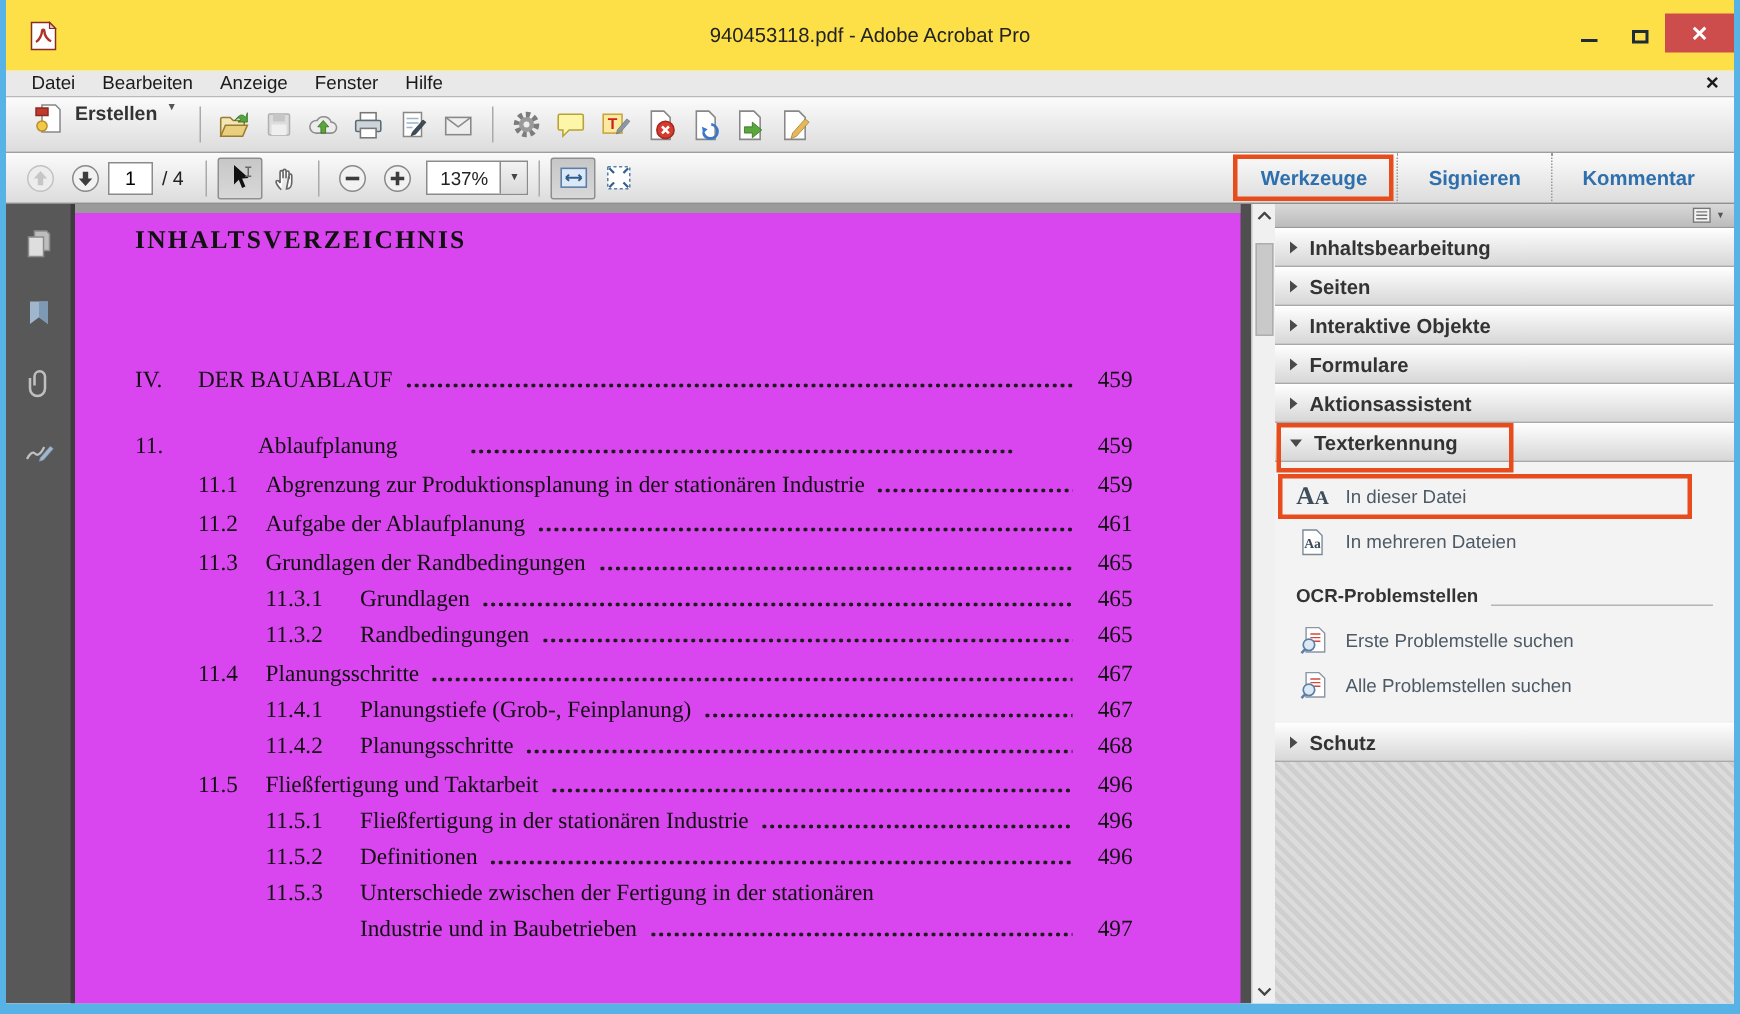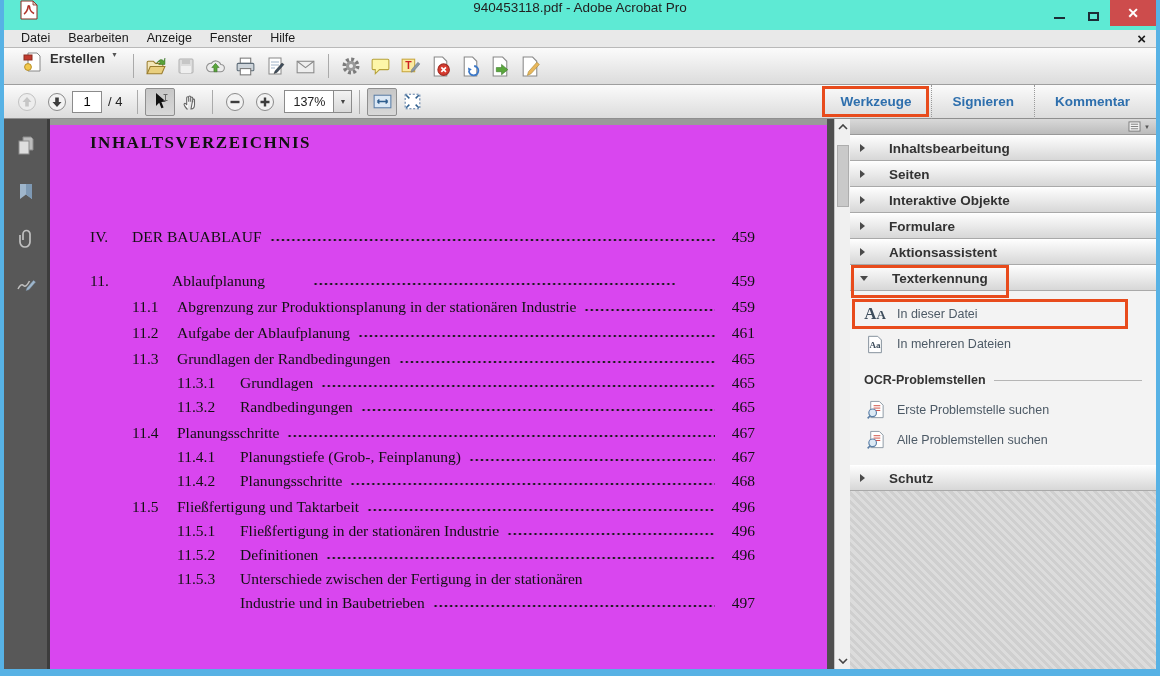--- a/index.html
+++ b/index.html
@@ -1,21 +1,21 @@
 <!DOCTYPE html>
 <html><head>
 <meta charset="utf-8">
 <style>
   * { box-sizing: border-box; margin: 0; padding: 0; }
   html,body { width:1160px; height:676px; }
   body { font-family: "Liberation Sans", sans-serif; font-size:13px; color:#222; background:#fff; }
   .window { width:1160px; height:676px; border-left:4px solid #57b2e5; border-right:4px solid #57b2e5; border-bottom:7px solid #57b2e5; display:flex; flex-direction:column; overflow:hidden; }
 
   
-  .titlebar { height:30px; background:#5eead4; position:relative; display:flex; align-items:flex-start; flex:0 0 auto; }
+  .titlebar { height:47px; background:#fde047; position:relative; display:flex; align-items:center; flex:0 0 auto; }
   .app-icon { margin-left:16px; width:18px; height:20px; }
   .win-title { position:absolute; left:0; right:0; text-align:center; color:#222; font-size:13.5px; pointer-events:none; }
   .win-controls { margin-left:auto; display:flex; align-items:flex-start; height:30px; }
   .win-btn { width:34px; height:30px; display:flex; align-items:center; justify-content:center; }
   .glyph-min { width:11px; height:2px; background:#1d2c36; margin-top:6px; }
   .glyph-max { width:11px; height:9px; border:2px solid #1d2c36; margin-top:2px; }
   .win-close { width:46px; height:26px; background:#cd4c4c; display:flex; align-items:center; justify-content:center; color:#fff; font-size:14px; font-weight:bold; }
 
   
   .menubar { height:18px; background:#e9e9e9; border-bottom:1px solid #b9b9b9; display:flex; align-items:center; padding-left:8px; flex:0 0 auto; }
@@ -65,29 +65,29 @@
   
   .scrollbar { width:16px; background:#f0f0f0; border-left:1px solid #c4c4c4; display:flex; flex-direction:column; align-items:center; flex:0 0 auto; }
   .sb-arrow { height:16px; width:16px; display:flex; align-items:center; justify-content:center; }
   .sb-thumb { width:12px; height:62px; background:#c9c9c9; border:1px solid #adadad; margin-top:10px; }
   .sb-bottom { margin-top:auto; }
 
   
   .tools-panel { width:306px; flex:0 0 auto; display:flex; flex-direction:column; background:#f3f3f3; }
   .panel-strip { height:16px; background:linear-gradient(#d9d9d9,#bcbcbc); border-bottom:1px solid #999; display:flex; justify-content:flex-end; align-items:center; padding-right:6px; gap:3px; }
   .panel-strip .dd-arrow { font-size:6px; }
-  .section-header { position:relative; height:26px; background:linear-gradient(#fdfdfd,#d7d7d7); border-bottom:1px solid #a9a9a9; border-top:1px solid #fff; display:flex; align-items:center; padding-left:10px; gap:24px; font-weight:bold; color:#333; font-size:13.5px; }
+  .section-header { position:relative; height:26px; background:linear-gradient(#fdfdfd,#d7d7d7); border-bottom:1px solid #a9a9a9; border-top:1px solid #fff; display:flex; align-items:center; padding-left:10px; gap:8px; font-weight:bold; color:#333; font-size:13.5px; }
   .section-header.ringed::after { content:""; position:absolute; left:1px; top:-1px; width:152px; height:27px; border:3px solid #e84b1c; }
   .tri { width:0; height:0; border-left:5px solid #4a4a4a; border-top:4px solid transparent; border-bottom:4px solid transparent; }
   .tri.down { border-left:4px solid transparent; border-right:4px solid transparent; border-top:5px solid #4a4a4a; border-bottom:none; }
   .section-content { background:#f3f3f3; padding:8px 0 10px 0; }
   .panel-item { position:relative; height:30px; display:flex; align-items:center; padding-left:14px; gap:11px; color:#4d5a66; font-size:12.5px; }
   .panel-item.ringed::after { content:""; position:absolute; left:2px; right:28px; top:0; bottom:0; border:3px solid #e84b1c; }
   .panel-item-icon { width:22px; height:22px; display:flex; align-items:center; justify-content:center; flex:0 0 auto; }
-  .subsec-header { display:flex; align-items:center; gap:8px; margin:14px 14px 8px 14px; }
+  .subsec-header { display:flex; align-items:flex-end; gap:8px; margin:14px 14px 8px 14px; }
   .subsec-label { font-weight:bold; color:#333; font-size:12.5px; white-space:nowrap; }
   .subsec-line { flex:1; height:1px; background:#b5b5b5; }
   .hatch { flex:1; background:repeating-linear-gradient(45deg, #dcdcdc 0 3px, #cfcfcf 3px 6px); }
   .aa-glyph { font-family:"Liberation Serif",serif; color:#3d4d5c; font-weight:bold; }
   .aa-glyph .a1 { font-size:17px; } .aa-glyph .a2 { font-size:13px; }
 </style>
 </head>
 <body>
 
 <div class="window">

